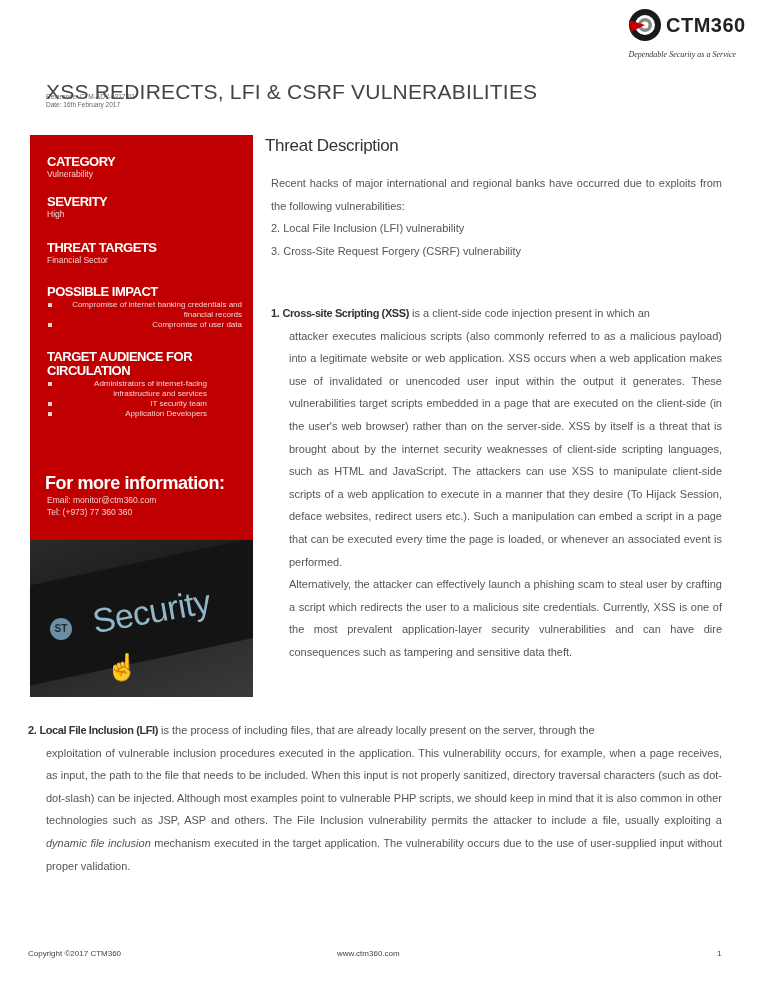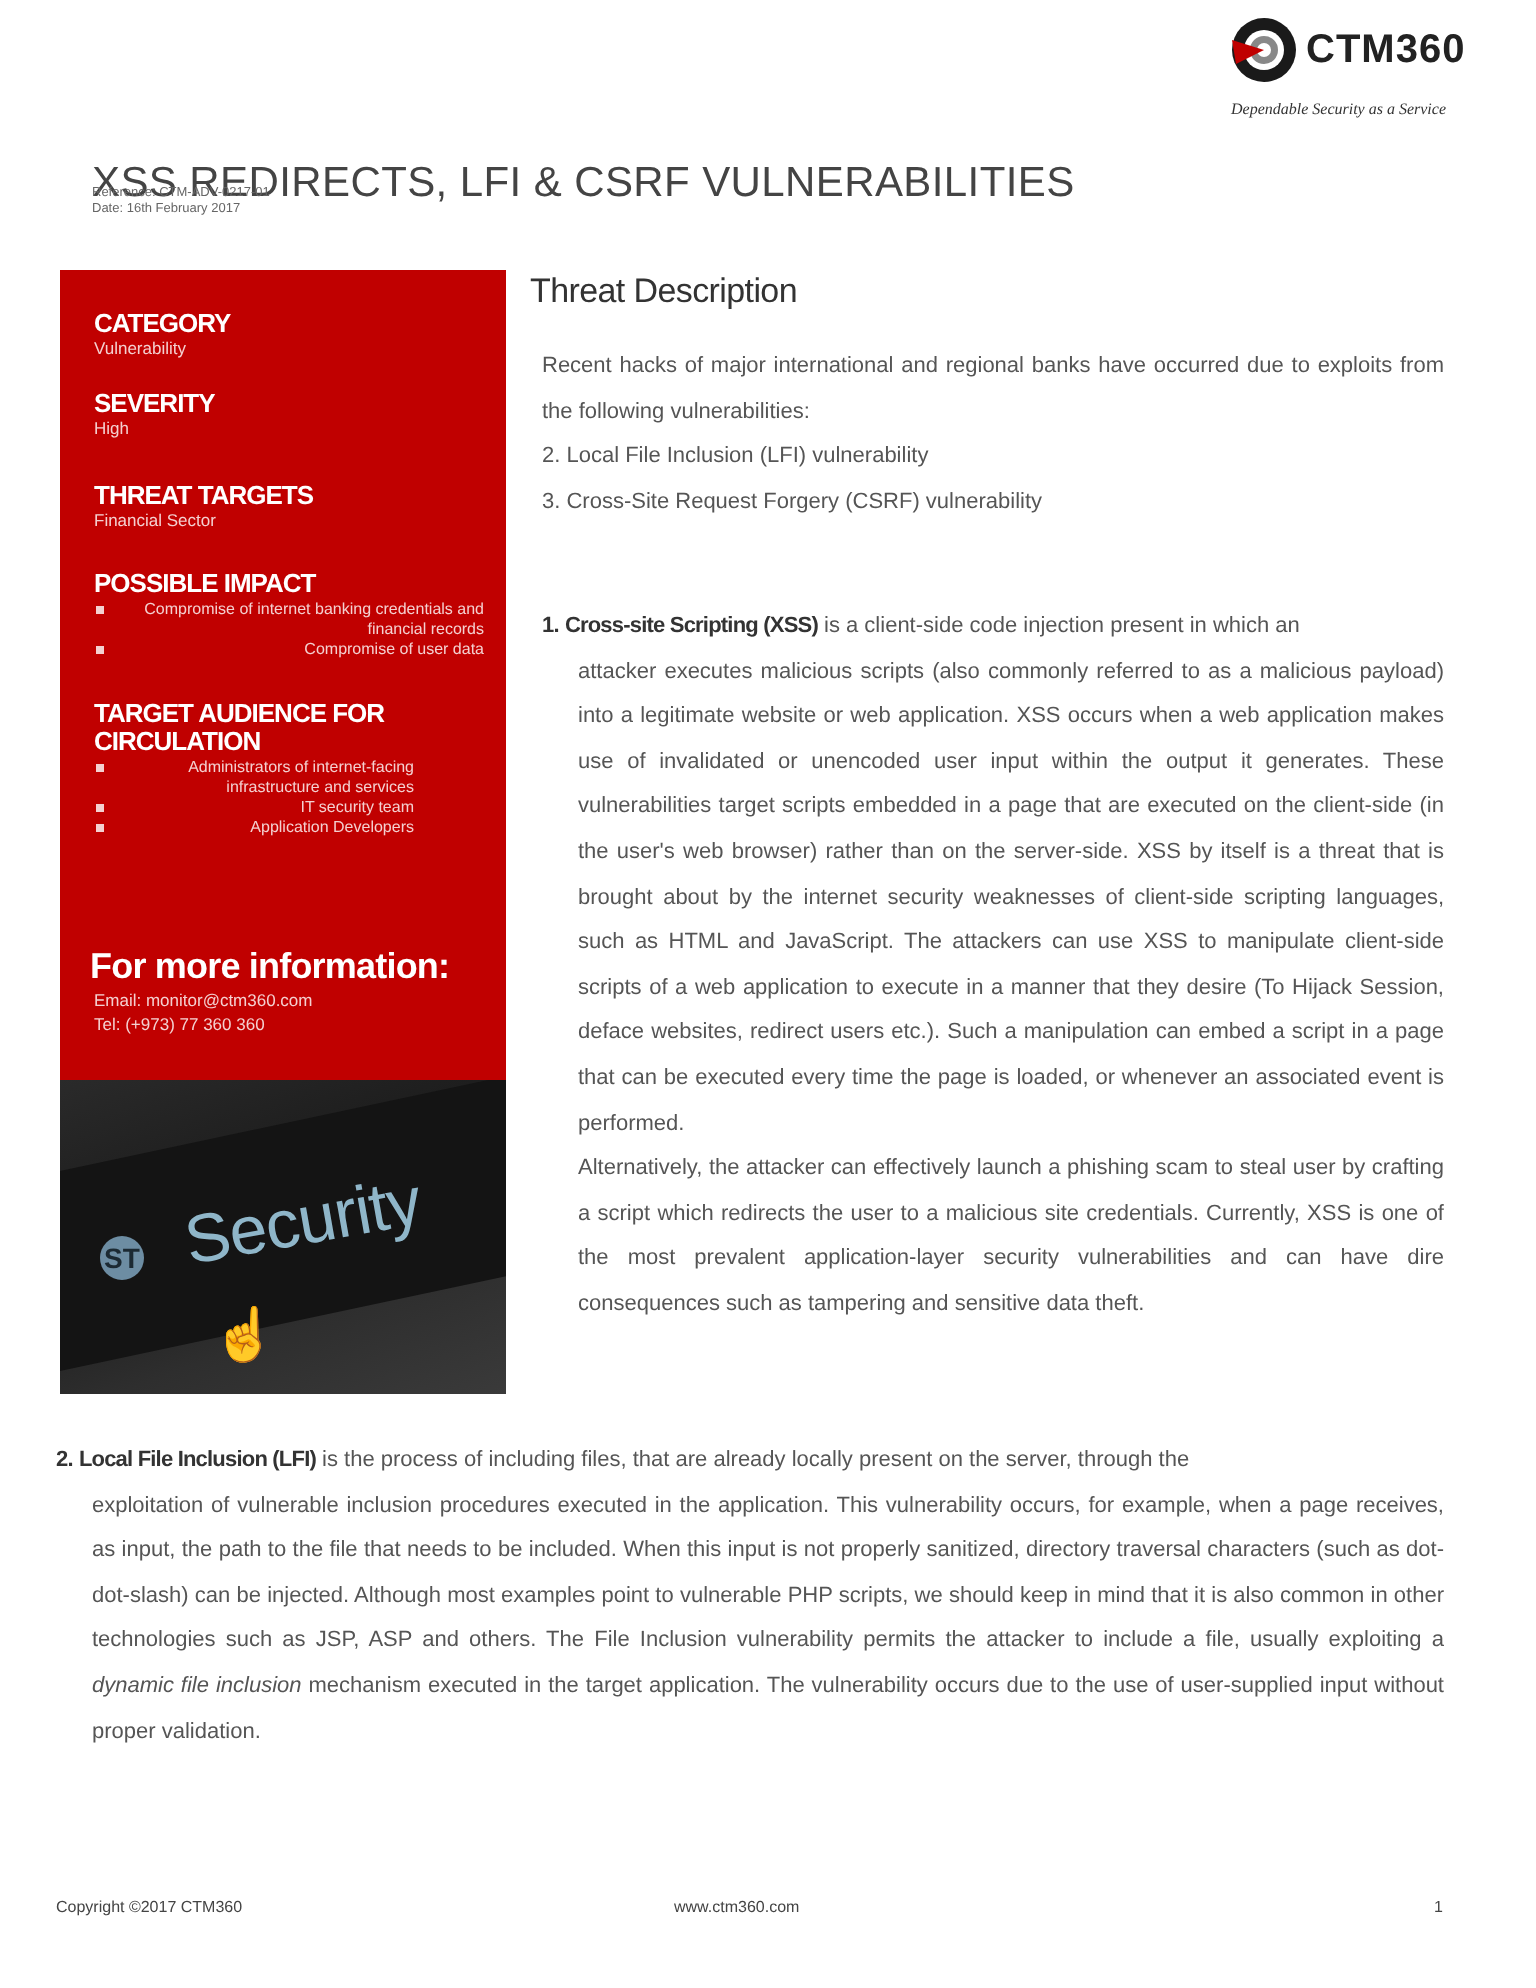--- a/index.html
+++ b/index.html
@@ -1,27 +1,27 @@
 <!DOCTYPE html>
 <html><head>
 <meta charset="utf-8">
 <style>
   html,body{margin:0;padding:0;background:#fff;}
   body{width:768px;height:994px;position:relative;overflow:hidden;font-family:"Liberation Sans",sans-serif;color:#555;}
-  .logo{position:absolute;right:45px;top:6px;width:140px;height:52px;}
+  .logo{position:absolute;right:32px;top:6px;width:140px;height:52px;}
   .logo-mark{position:absolute;left:32px;top:2px;width:34px;height:34px;}
   .logo-text{position:absolute;left:70px;top:8px;font-family:"Liberation Sans",sans-serif;font-weight:bold;font-size:20px;color:#222;letter-spacing:0.5px;}
   .tagline{position:absolute;right:0;top:44px;font-family:"Liberation Serif",serif;font-style:italic;font-size:8px;color:#333;white-space:nowrap;margin-left:44px;}
   .doc-title{position:absolute;left:46px;top:66px;font-size:21px;color:#444;font-weight:normal;letter-spacing:0.2px;}
   .meta{position:absolute;left:46px;top:93px;font-size:6.5px;color:#666;line-height:8px;}
   .sidebar{position:absolute;left:30px;top:135px;width:223px;height:405px;background:#c00000;}
   .side-img{position:absolute;left:30px;top:540px;width:223px;height:157px;background:linear-gradient(160deg,#2a2a2a 0%,#1b1b1b 40%,#2e2e2e 70%,#3a3a3a 100%);overflow:hidden;}
   .side-img .band{position:absolute;left:-10px;top:20px;width:260px;height:100px;background:#141414;transform:skewY(-12deg);}
   .side-img .word{position:absolute;left:62px;top:52px;font-size:34px;color:#8fb6c9;transform:rotate(-10deg);letter-spacing:-0.5px;}
-  .side-img .badge{position:absolute;left:20px;top:78px;width:22px;height:22px;border-radius:50%;background:#6d8da3;color:#1c2a33;font-size:14px;text-align:center;line-height:22px;font-weight:bold;}
+  .side-img .badge{position:absolute;left:20px;top:78px;width:22px;height:22px;border-radius:50%;background:#6d8da3;color:#1c2a33;font-size:10px;text-align:center;line-height:22px;font-weight:bold;}
   .side-img .cursor{position:absolute;left:76px;top:112px;font-size:26px;color:#eee;}
   .sec{position:absolute;left:47px;color:#fff;}
   .sec h3{margin:0;font-size:13px;font-weight:bold;letter-spacing:-0.5px;line-height:14px;}
   .sec .val{font-size:8.5px;line-height:11px;color:#f4d0d0;}
   .sec ul{margin:1px 0 0 0;padding:0;list-style:none;}
   .sec li{font-size:8px;line-height:10px;color:#f4d0d0;padding-left:10px;position:relative;text-align:right;}
   .sec li:before{content:"";position:absolute;left:1px;top:3px;width:3.5px;height:3.5px;background:#f4d0d0;}
   .info{position:absolute;left:45px;top:473px;color:#fff;}
   .info h4{margin:0;font-size:18px;font-weight:bold;letter-spacing:-0.4px;}
   .info div{font-size:8.5px;line-height:12px;color:#f4d0d0;margin-left:2px;}

